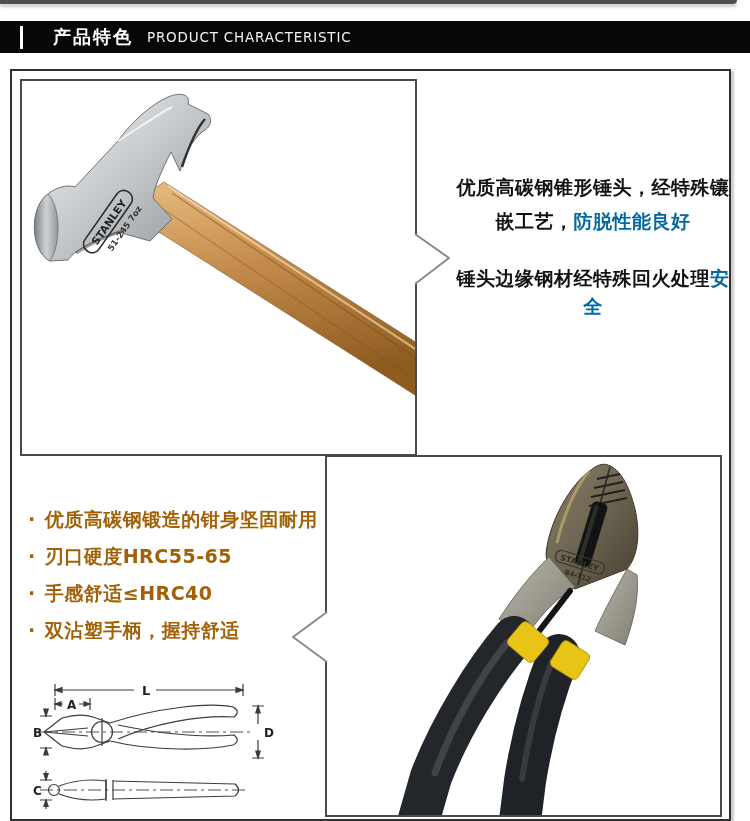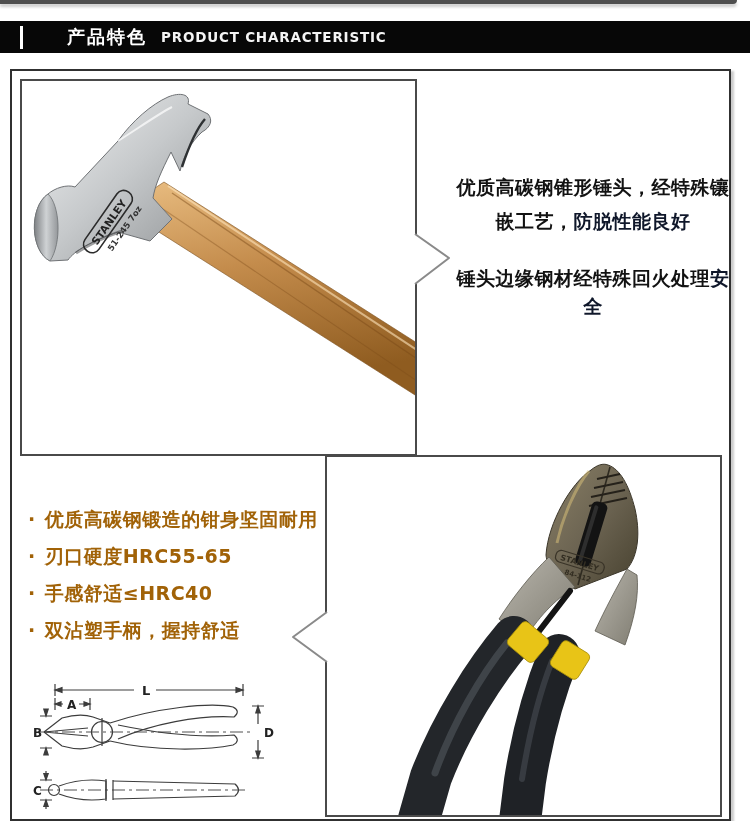--- a/index.html
+++ b/index.html
@@ -10,43 +10,43 @@
   }
   
   .top-strip{
     position:absolute;left:0;top:0;width:737px;height:4px;
     background:#4f4f4f;border-radius:0 0 8px 0;
     box-shadow:0 3px 3px rgba(0,0,0,.20);
   }
   
   .header-bar{
     position:absolute;left:0;top:21px;width:750px;height:32px;
-    background:#070707;display:flex;align-items:center;gap:14px;
+    background:#070707;display:flex;align-items:center;
   }
   .header-tick{width:3px;height:23px;background:#ffffff;margin-left:20px;}
   .header-cn{color:#ffffff;font-size:18px;font-weight:bold;letter-spacing:2px;margin-left:30px;}
-  .header-en{color:#f4f4f4;font-size:13.5px;letter-spacing:.8px;font-weight:bold;}
+  .header-en{color:#f4f4f4;font-size:13.5px;letter-spacing:.8px;margin-left:14px;font-weight:normal;}
   
   .outer-box{
     position:absolute;left:10px;top:69px;width:717px;height:748px;
     border:2px solid #303030;background:#ffffff;
     box-shadow:3px 2px 2px #cccccc;
   }
   .photo-box{
     position:absolute;background:#ffffff;border:2px solid #4a4a4a;
   }
   .hammer-box{left:20px;top:79px;width:393px;height:373px;}
   .pliers-box{left:325px;top:455px;width:393px;height:358px;}
   .callout{position:absolute;}
   
   .feature-text{position:absolute;left:447px;top:170px;width:292px;color:#121212;font-weight:bold;text-align:center;}
   .feature-text p{margin:0;font-size:19px;line-height:34px;letter-spacing:.5px;}
   .feature-text p.p2{margin-top:26px;line-height:28px;}
   .feature-text p.p3{margin-top:4px;line-height:30px;}
-  .red{color:#0f172a;}
+  .red{color:#0369a1;}
   .red-big{color:#b01215;font-size:22px;}
   
   .bullet-list{position:absolute;left:28px;top:508px;width:300px;color:#a16207;font-weight:bold;}
   .bullet-item{font-size:19px;line-height:23px;margin-bottom:14px;letter-spacing:.5px;white-space:nowrap;}
   .bullet-glyph{margin-right:9px;font-size:19px;}
   
   .tech-drawing{position:absolute;left:30px;top:680px;}
   svg text{font-family:"DejaVu Sans","Liberation Sans",sans-serif;}
 </style>
 </head>

